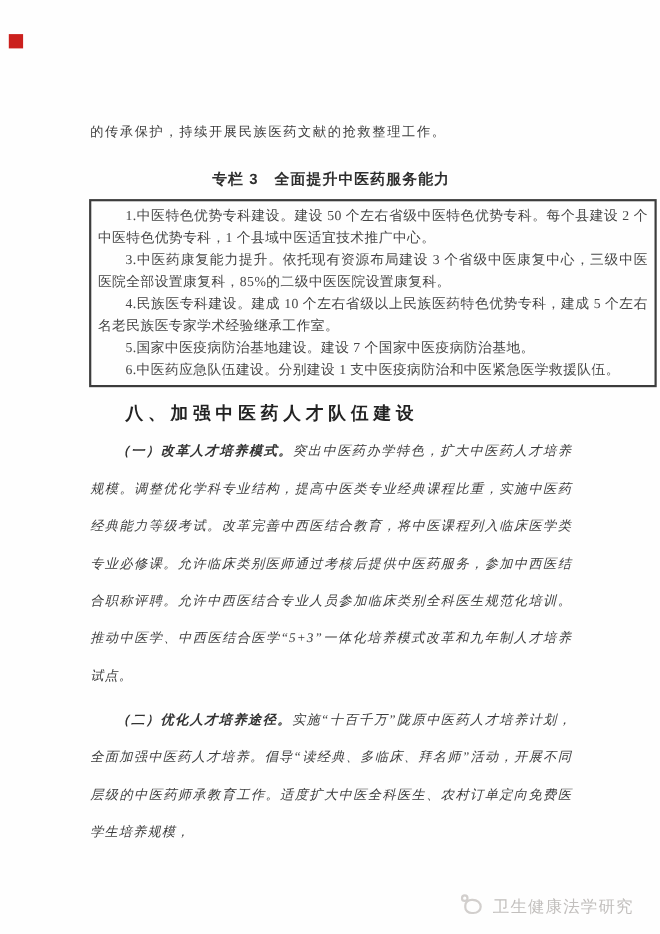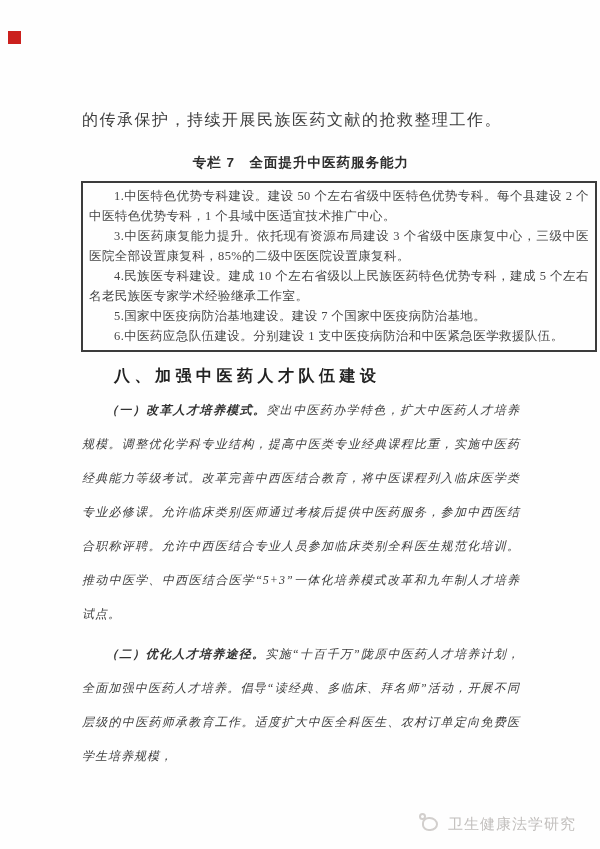--- a/index.html
+++ b/index.html
@@ -12,21 +12,21 @@
     color:#3f3f3f;
   }
   .corner-flag{
     position:absolute;left:8px;top:31px;
     width:13px;height:13px;
   }
   .doc{
     position:absolute;left:82px;top:106px;width:438px;
   }
   .top-paragraph{
-    font-size:16px;line-height:28px;letter-spacing:1.5px;
+    font-size:12px;line-height:28px;letter-spacing:1.5px;
     color:#3d3d3d;margin:0;text-align:justify;
   }
   .box-title{
     margin:20px 0 0 0;
     text-align:center;
     font-family:"Liberation Sans","DejaVu Sans",sans-serif;
     font-weight:700;font-size:13.5px;letter-spacing:1px;
     color:#2e2e2e;
   }
   .feature-box{
@@ -88,21 +88,21 @@
 <body>
 
 <div class="page">
 
   <div class="corner-flag" style="background:#cb201d;"></div>
 
   <div class="doc">
 
     <p class="top-paragraph">的传承保护，持续开展民族医药文献的抢救整理工作。</p>
 
-    <p class="box-title">专栏 7　全面提升中医药服务能力</p>
+    <p class="box-title">专栏 3　全面提升中医药服务能力</p>
 
     <div class="feature-box">
       <p>1.中医特色优势专科建设。建设 50 个左右省级中医特色优势专科。每个县建设 2 个中医特色优势专科，1 个县域中医适宜技术推广中心。</p>
       <p>3.中医药康复能力提升。依托现有资源布局建设 3 个省级中医康复中心，三级中医医院全部设置康复科，85%的二级中医医院设置康复科。</p>
       <p>4.民族医专科建设。建成 10 个左右省级以上民族医药特色优势专科，建成 5 个左右名老民族医专家学术经验继承工作室。</p>
       <p>5.国家中医疫病防治基地建设。建设 7 个国家中医疫病防治基地。</p>
       <p>6.中医药应急队伍建设。分别建设 1 支中医疫病防治和中医紧急医学救援队伍。</p>
     </div>
 
     <h2 class="section-heading">八、加强中医药人才队伍建设</h2>

